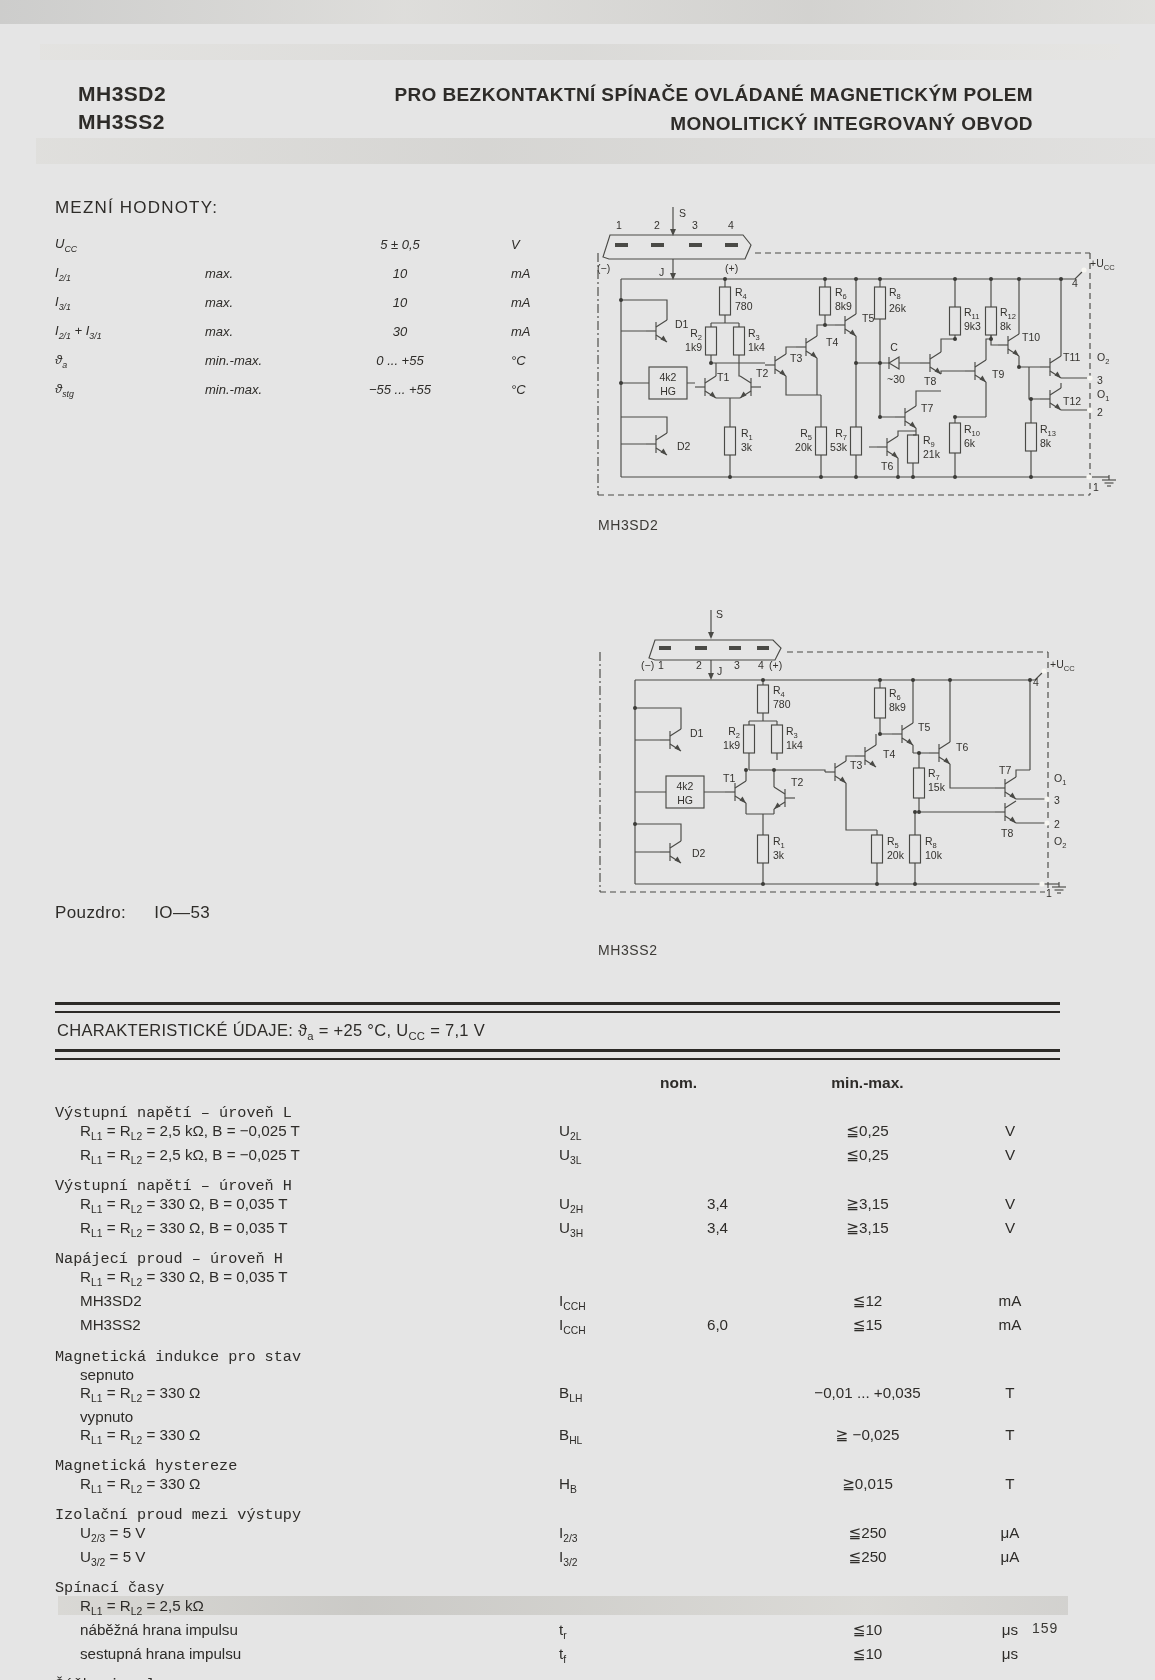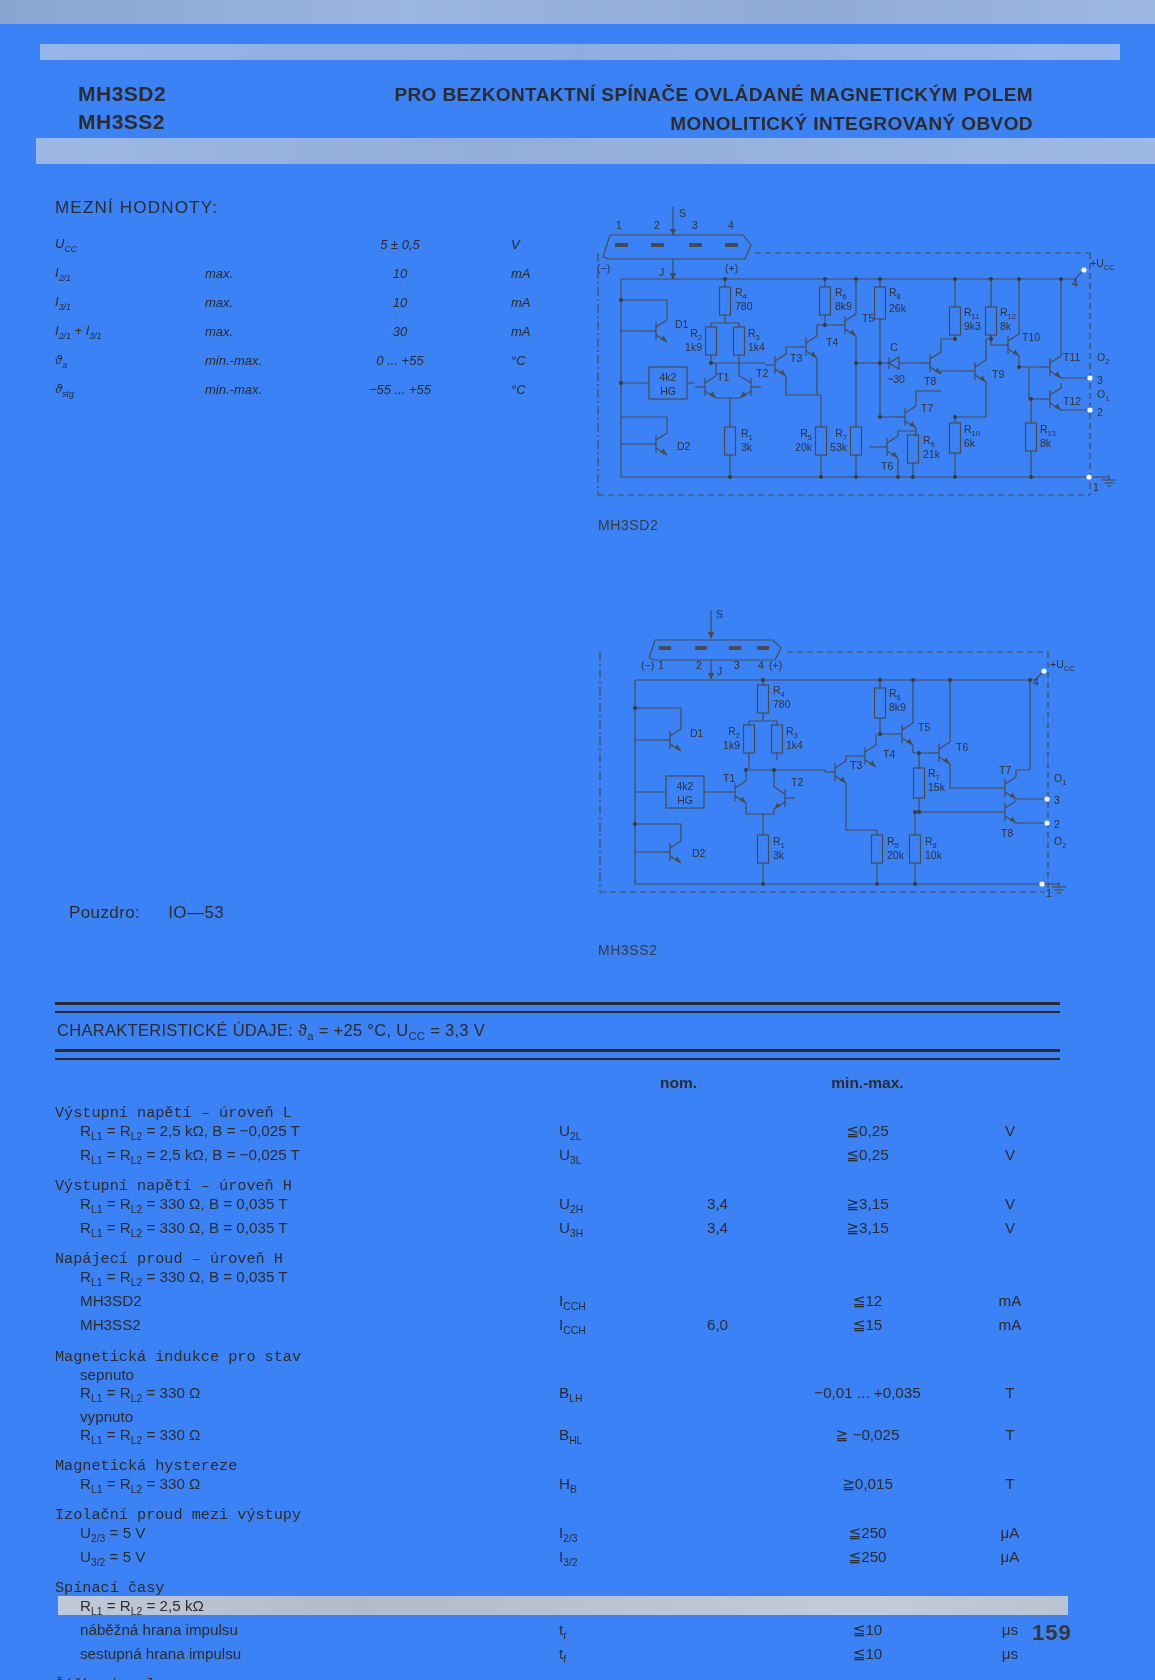--- a/index.html
+++ b/index.html
@@ -1,16 +1,16 @@
 <!DOCTYPE html>
 <html><head>
 <meta charset="utf-8">
 <style>
   html,body{margin:0;padding:0;background:#9a9a98;}
-  .page{position:relative;width:1155px;height:1680px;margin:0 auto;background:#3b82f6;
+  .page{position:relative;width:1155px;height:1680px;margin:0 auto;background:#e5e5e5;
         font-family:"Liberation Sans",sans-serif;color:#2e2c29;overflow:hidden;}
   
   .scan-band{position:absolute;pointer-events:none;}
   .band-top{left:0;top:0;width:1155px;height:24px;background:linear-gradient(90deg,#bdbdbb,#d9d8d4 35%,#c7c6c2 70%,#dddcd8);opacity:.6;}
   .band-top2{left:40px;top:44px;width:1080px;height:16px;background:linear-gradient(90deg,#e2e1dd,#d2d1cd 50%,#e6e5e1);opacity:.55;}
   .band-head{left:36px;top:138px;width:1119px;height:26px;background:linear-gradient(90deg,#dcdbd7,#cccbc7 40%,#dedddb);opacity:.6;}
   .band-bottom{left:58px;top:1596px;width:1010px;height:19px;background:linear-gradient(90deg,#d7d6d2,#c6c5c1 30%,#d9d8d4 80%,#cfcecb);opacity:.85;}
   
   .hdr-parts{position:absolute;left:78px;top:80px;font-size:21px;font-weight:bold;line-height:28px;letter-spacing:.5px;}
   .hdr-title{position:absolute;right:122px;top:80px;text-align:right;font-size:19px;font-weight:bold;line-height:29px;letter-spacing:.4px;}
@@ -25,37 +25,37 @@
   .schematic{position:absolute;}
   .sch line,.sch path,.sch rect,.sch polygon{stroke:#4a4a46;stroke-width:1.15;fill:none;}
   .sch .slot{fill:#4a4a46;stroke:none;}
   .sch .dot{fill:#3c3c38;stroke:none;}
   .sch .term{fill:#f7f6f1;}
   .sch .arr{fill:#4a4a46;stroke:none;}
   .sch text{fill:#34322e;font-size:10.5px;stroke:none;font-family:"Liberation Sans",sans-serif;}
   .sch .dash{stroke-dasharray:6 4;}
   .sch .dashdot{stroke-dasharray:9 3 2 3;}
   .sch-caption{position:absolute;font-size:14px;letter-spacing:.6px;color:#3c3a36;}
-  .pouzdro{position:absolute;left:69px;top:903px;font-size:17px;letter-spacing:.4px;}
+  .pouzdro{position:absolute;left:55px;top:903px;font-size:17px;letter-spacing:.4px;}
   .pouzdro .pz-val{margin-left:28px;}
   
   .chars{position:absolute;left:55px;top:1002px;width:1005px;}
   .rule{height:6px;border-top:3px solid #2c2a27;border-bottom:2px solid #2c2a27;}
   .chars-heading{font-size:16.5px;letter-spacing:.3px;margin:8px 0 7px 2px;}
   .col-heads{display:grid;grid-template-columns:470px 135px 115px 185px 100px;font-weight:bold;font-size:15.5px;margin-top:14px;}
   .col-heads .nom{}
   .col-heads .mm{text-align:center;}
   .c-rows{margin-top:12px;}
   .c-group{font-size:15.2px;line-height:18px;margin-top:7px;font-family:Liberation Mono, monospace;}
   .c-cond{font-size:15.2px;line-height:18px;padding-left:25px;}
   .c-row{display:grid;grid-template-columns:470px 135px 115px 185px 100px;font-size:15.2px;line-height:18px;}
   .c-row .cond{padding-left:25px;}
   .c-row .sym{padding-left:34px;}
   .c-row .nom,.c-row .mm,.c-row .unit{text-align:center;}
-  .page-num{position:absolute;left:1032px;top:1620px;font-size:22px;color:#3a3834;letter-spacing:1px;font-weight:bold;}
+  .page-num{position:absolute;left:1032px;top:1620px;font-size:14px;color:#3a3834;letter-spacing:1px;}
 </style>
 </head>
 <body>
 
 <div class="page">
 
   <div class="scan-band band-top"></div>
   <div class="scan-band band-top2"></div>
   <div class="scan-band band-head"></div>
   <div class="scan-band band-bottom"></div>
@@ -451,21 +451,21 @@
     </g>
   </svg>
   <div class="sch-caption" style="left:598px;top:942px">MH3SS2</div>
 
   <div class="pouzdro">
     <span>Pouzdro:</span><span class="pz-val">IO—53</span>
   </div>
 
   <div class="chars">
     <div class="rule"></div>
-    <div class="chars-heading"><span>CHARAKTERISTICKÉ ÚDAJE: ϑ</span><sub>a</sub><span> = +25 °C, U</span><sub>CC</sub><span> = 3,3 V</span></div>
+    <div class="chars-heading"><span>CHARAKTERISTICKÉ ÚDAJE: ϑ</span><sub>a</sub><span> = +25 °C, U</span><sub>CC</sub><span> = 7,1 V</span></div>
     <div class="rule"></div>
     <div class="col-heads">
       <span></span>
         <span></span>
       <span class="nom">nom.</span>
       <span class="mm">min.-max.</span>
       <span></span>
     </div>
     <div class="c-rows" id="char-rows">
         <div class="c-group"><span>Výstupní napětí – úroveň L</span></div>

